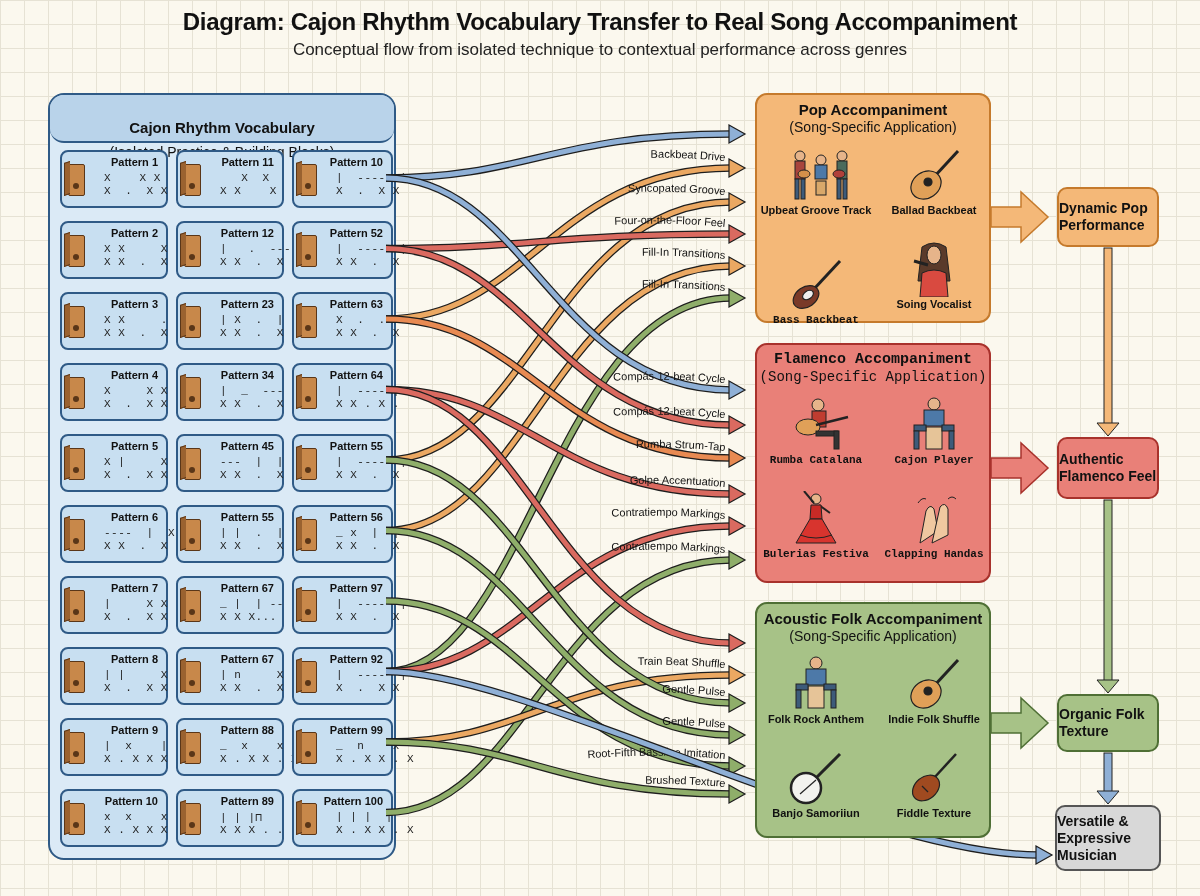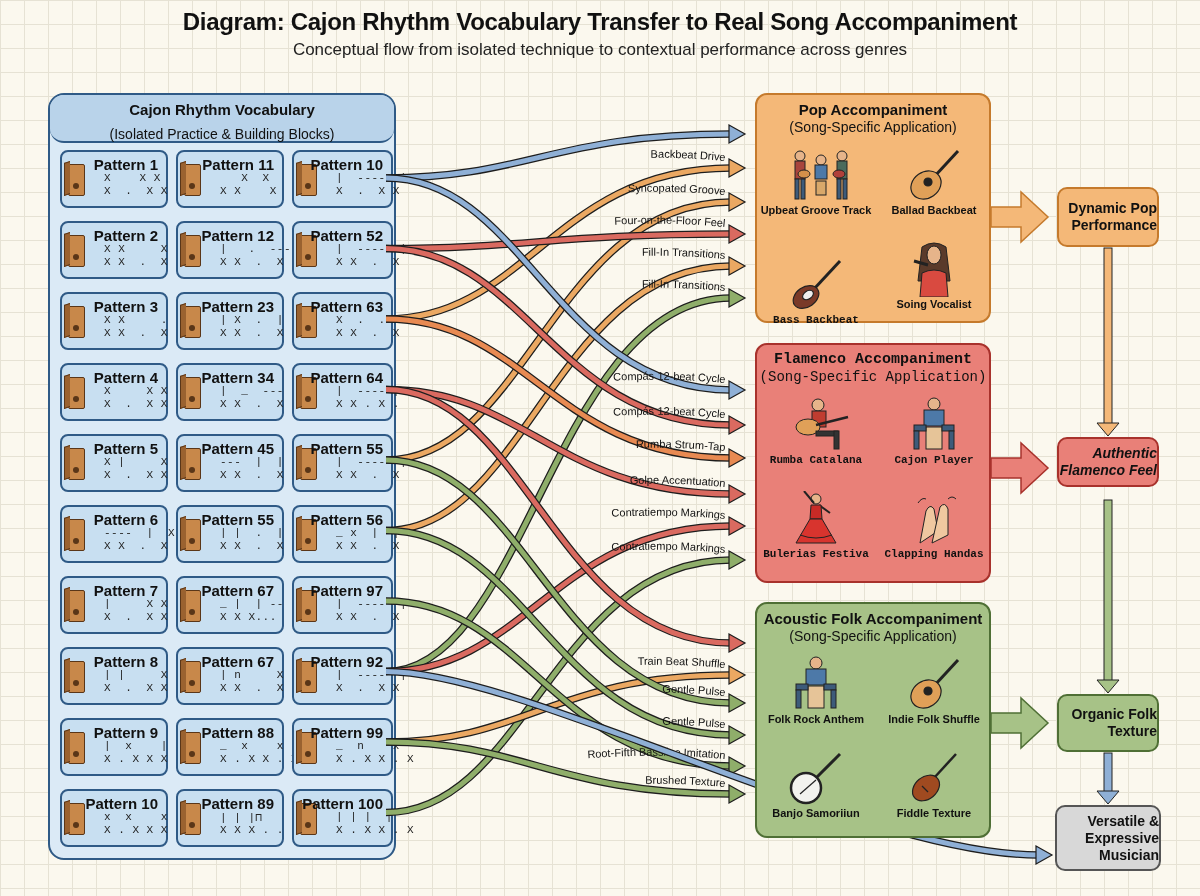--- a/index.html
+++ b/index.html
@@ -7,39 +7,39 @@
     background-color:#fbf8ee;
     background-image:
       linear-gradient(to right, #e6e2d4 1px, transparent 1px),
       linear-gradient(to bottom, #e6e2d4 1px, transparent 1px);
     background-size:24px 24px;
     font-family:"Liberation Sans", sans-serif;color:#111;}
   .title{position:absolute;left:0;top:8px;width:1200px;text-align:center;font-weight:bold;font-size:24px;letter-spacing:-0.3px;}
   .subtitle{position:absolute;left:0;top:40px;width:1200px;text-align:center;font-size:17px;color:#222;}
   
   .vocab{position:absolute;left:48px;top:93px;width:348px;height:767px;background:#dbeaf6;border:2px solid #2f5a86;border-radius:16px;box-sizing:border-box;}
-  .vocab-head{position:absolute;left:0;top:0;width:100%;height:48px;background:#b9d3ea;border-bottom:2px solid #2f5a86;border-radius:14px 14px 14px 14px;text-align:center;box-sizing:border-box;padding-top:6px;}
+  .vocab-head{position:absolute;left:0;top:0;width:100%;height:48px;background:#b9d3ea;border-bottom:2px solid #2f5a86;border-radius:14px 14px 14px 14px;text-align:center;box-sizing:border-box;padding-top:24px;}
   .vocab-head .h1{font-weight:bold;font-size:15px;}
   .vocab-head .h2{font-size:14px;margin-top:8px;}
   .grid{position:absolute;left:10px;top:55px;width:326px;display:grid;grid-template-columns:108px 108px 101px;column-gap:8px;row-gap:13px;}
   .card{height:58px;background:#c8dff1;border:2px solid #2f5a86;border-radius:8px;position:relative;box-sizing:border-box;}
   .cajon{position:absolute;left:6px;top:12px;width:15px;height:30px;background:#c8884a;border:1.5px solid #5a3618;border-radius:2px;}
   .cajon:before{content:"";position:absolute;left:-5px;top:-3px;width:5px;height:31px;background:#9a6230;border:1px solid #5a3618;border-right:none;transform:skewY(-20deg);}
   .cajon:after{content:"";position:absolute;left:4px;top:18px;width:6px;height:6px;border-radius:50%;background:#5a3618;}
-  .card .pname{position:absolute;right:8px;top:4px;font-weight:bold;font-size:15px;white-space:nowrap;}
+  .card .pname{position:absolute;right:8px;top:4px;font-weight:bold;font-size:11px;white-space:nowrap;}
   .card .n1,.card .n2{position:absolute;left:42px;font-family:"Liberation Mono", monospace;font-size:11px;white-space:pre;letter-spacing:0.5px;color:#222;}
   .card .n1{top:20px;}
   .card .n2{top:33px;}
   
   .genre{position:absolute;left:755px;width:236px;border-radius:12px;border:2px solid;box-sizing:border-box;text-align:center;}
   .genre .gt{font-weight:bold;font-size:15px;margin-top:6px;}
   .genre .gs{font-size:14px;margin-top:1px;}
   .gitem{position:absolute;width:118px;text-align:center;font-size:11px;font-weight:bold;}
   .gicon{width:60px;height:54px;margin:0 auto 3px auto;position:relative;}
-  .outcome{position:absolute;left:1057px;width:102px;border:2px solid;border-radius:10px;box-sizing:border-box;font-weight:bold;font-size:14px;text-align:right;display:flex;align-items:center;justify-content:center;line-height:17px;}
+  .outcome{position:absolute;left:1057px;width:102px;border:2px solid;border-radius:10px;box-sizing:border-box;font-weight:bold;font-size:14px;text-align:left;display:flex;align-items:center;justify-content:center;line-height:17px;}
   svg.flows{position:absolute;left:0;top:0;}
   .albl{font-family:"Liberation Sans", sans-serif;font-size:11px;fill:#111;}
 </style>
 </head>
 <body>
 
 <div class="title">Diagram: Cajon Rhythm Vocabulary Transfer to Real Song Accompaniment</div>
 <div class="subtitle">Conceptual flow from isolated technique to contextual performance across genres</div>
 
 <div class="vocab">
@@ -487,15 +487,15 @@
             <line x1="30" y1="28" x2="52" y2="4" stroke-width="2.5"></line>
             <ellipse cx="22" cy="38" rx="15" ry="11" fill="#a04a20" transform="rotate(-40 22 38)"></ellipse>
             <path d="M18 36 L24 42" fill="none"></path>
           </g>
         </svg></div>
       <div>Fiddle Texture</div>
     </div>
   </div>
 
 <div class="outcome" id="out-0" style="top: 187px; height: 60px; background: rgb(244, 184, 120); border-color: rgb(197, 122, 44);">Dynamic Pop Performance</div>
-<div class="outcome" id="out-1" style="top: 437px; height: 50px; background: rgb(233, 128, 120); border-color: rgb(168, 50, 44); font-style: italic;">Authentic Flamenco Feel</div>
+<div class="outcome" id="out-1" style="top: 437px; height: 62px; background: rgb(233, 128, 120); border-color: rgb(168, 50, 44);">Authentic Flamenco Feel</div>
 <div class="outcome" id="out-2" style="top: 694px; height: 58px; background: rgb(167, 194, 135); border-color: rgb(79, 111, 53);">Organic Folk Texture</div>
 <div class="outcome" id="out-3" style="top: 805px; left: 1055px; width: 106px; height: 66px; background: rgb(216, 216, 216); border-color: rgb(85, 85, 85);">Versatile &amp; Expressive Musician</div>
 
 </body></html>

